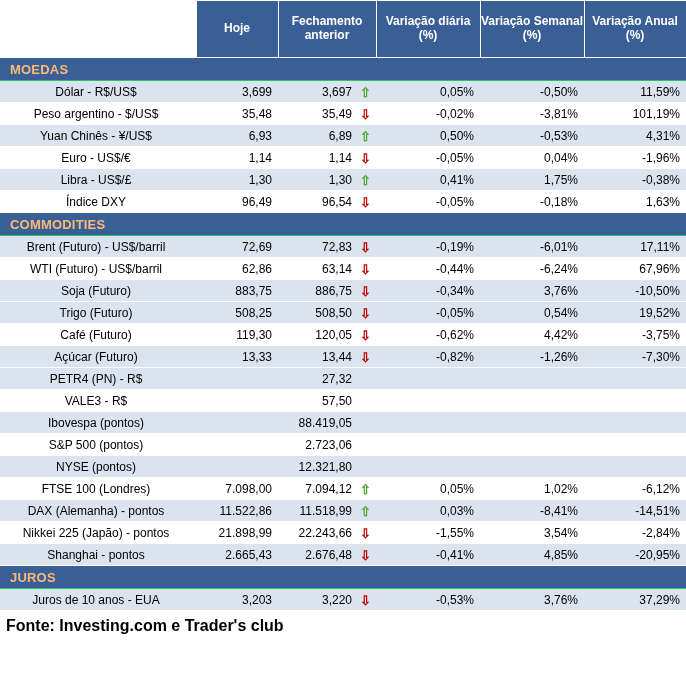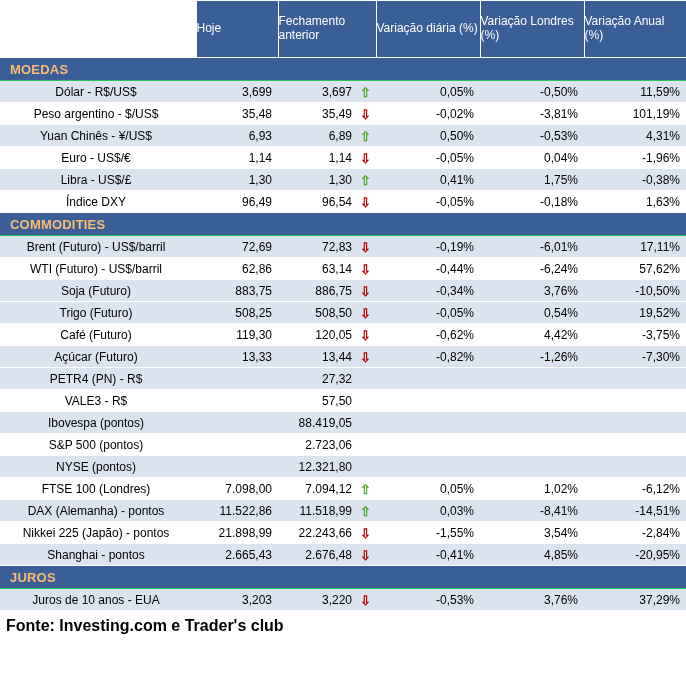--- a/index.html
+++ b/index.html
@@ -29,23 +29,23 @@
   col.c-val   { width: 82px; }
   col.c-prev  { width: 98px; }
   col.c-day   { width: 104px; }
   col.c-week  { width: 104px; }
   col.c-year  { width: 102px; }
 
   
   thead th {
     background: #3a5f96;
     color: #ffffff;
-    font-weight: normal;
+    font-weight: bold;
     font-size: 12px;
-    text-align: left;
+    text-align: center;
     vertical-align: middle;
     height: 56px;
     border: 1px solid #ffffff;
     padding: 2px 4px;
     line-height: 1.15;
   }
   thead th.blank {
     background: #ffffff;
     border: none;
   }
@@ -124,21 +124,21 @@
     <col class="c-day">
     <col class="c-week">
     <col class="c-year">
   </colgroup>
   <thead>
     <tr>
       <th class="blank"></th>
       <th>Hoje</th>
       <th>Fechamento anterior</th>
       <th>Variação diária (%)</th>
-      <th>Variação Londres (%)</th>
+      <th>Variação Semanal (%)</th>
       <th>Variação Anual (%)</th>
     </tr>
   </thead>
   <tbody id="table-body">
       <tr class="section">
         <td colspan="6">MOEDAS</td>
       </tr>
       <tr class="data band">
         <td class="label">Dólar - R$/US$</td>
         <td class="num">3,699</td>
@@ -197,21 +197,21 @@
         <td class="num">-0,19%</td>
         <td class="num">-6,01%</td>
         <td class="num">17,11%</td>
       </tr>
       <tr class="data plain">
         <td class="label">WTI (Futuro) - US$/barril</td>
         <td class="num">62,86</td>
         <td class="prev"><span>63,14</span><span class="arrow down">⇩</span></td>
         <td class="num">-0,44%</td>
         <td class="num">-6,24%</td>
-        <td class="num">57,62%</td>
+        <td class="num">67,96%</td>
       </tr>
       <tr class="data band">
         <td class="label">Soja (Futuro)</td>
         <td class="num">883,75</td>
         <td class="prev"><span>886,75</span><span class="arrow down">⇩</span></td>
         <td class="num">-0,34%</td>
         <td class="num">3,76%</td>
         <td class="num">-10,50%</td>
       </tr>
       <tr class="data band">

